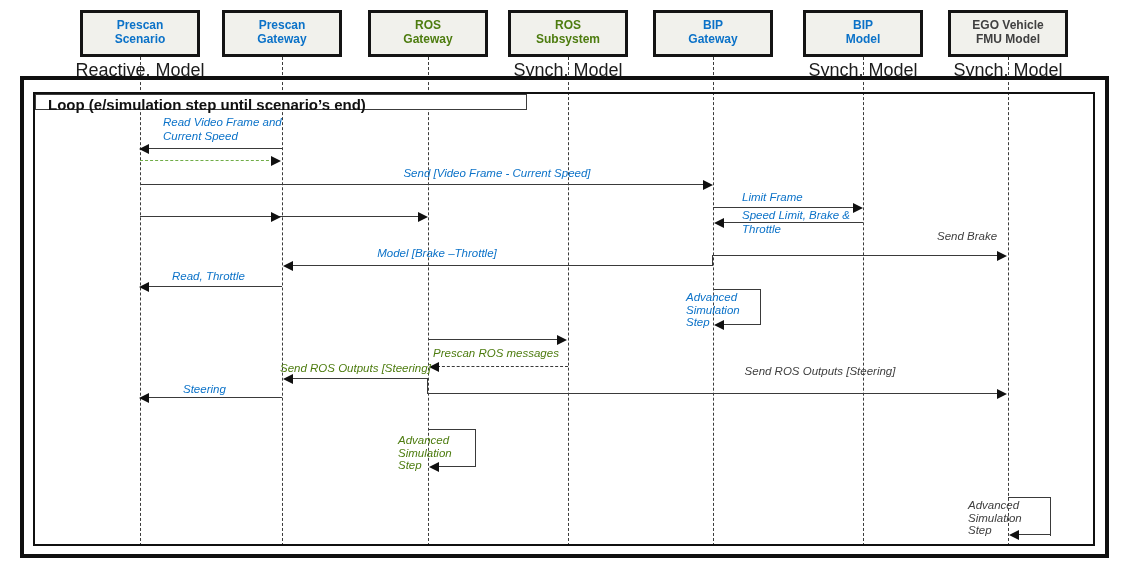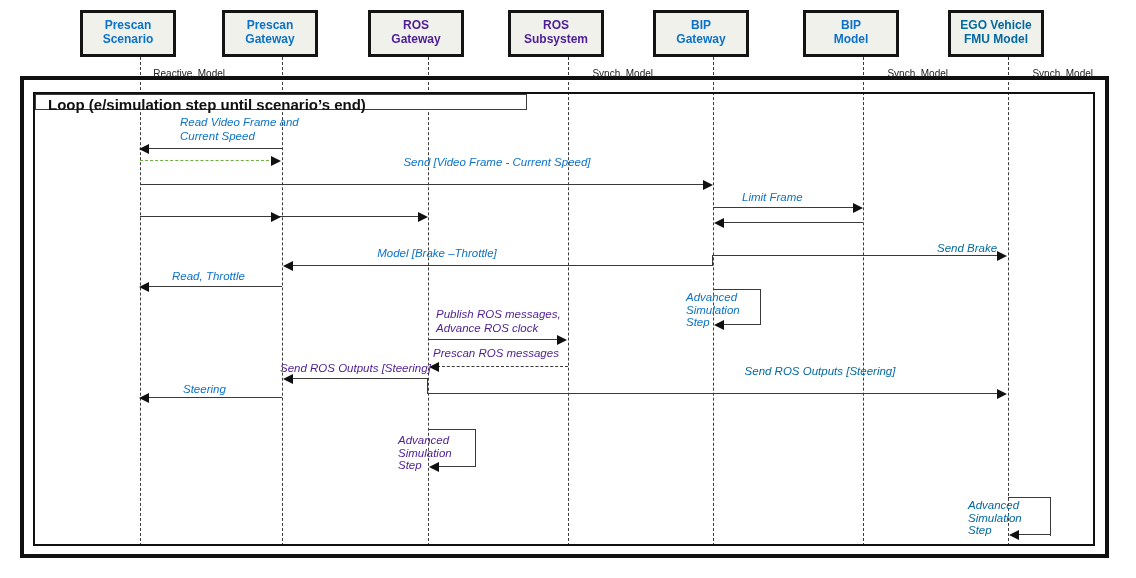--- a/index.html
+++ b/index.html
@@ -1,37 +1,37 @@
 <!DOCTYPE html>
 <html><head>
 <meta charset="utf-8">
 <style>
   *{box-sizing:border-box;margin:0;padding:0}
   html,body{background:#fff}
   body{font-family:"Liberation Sans","DejaVu Sans",sans-serif;}
   #stage{position:relative;width:1136px;height:578px;background:#fff;overflow:hidden}
   .lifeline{position:absolute;top:57px;height:489px;width:0;border-left:1.6px dashed #3c3c3c}
-  .abox{position:absolute;top:10px;width:96px;height:47px;background:#f1f1ec;border:3.5px solid #141414;
+  .abox{position:absolute;top:10px;width:120px;height:47px;background:#f1f1ec;border:3.5px solid #141414;
         text-align:center;font-weight:bold;font-size:12px;line-height:13.5px;padding-top:6px;white-space:pre-line}
-  .sublabel{position:absolute;top:68px;width:170px;text-align:right;font-size:10px;color:#1c1c1c}
+  .sublabel{position:absolute;top:60px;width:170px;text-align:center;font-size:18px;color:#1c1c1c}
   .frame{position:absolute;border:4px solid #101010}
   .loopframe{position:absolute;border:2.5px solid #101010}
   .looptitle{position:absolute;background:#fff;border:1.5px solid #3c3c3c;font-weight:bold;font-size:15px;
              color:#111;padding:1px 0 0 12px}
   .hl{position:absolute;border-top:1.6px solid #3a3a3a}
   .dash{border-top-style:dashed}
   .gdash{border-top:1.6px dashed #70AD47}
   .vl{position:absolute;border-left:1.6px solid #3a3a3a}
   .ah-l{position:absolute;width:0;height:0;border:5px solid transparent;border-left:none;border-right:10px solid #101010}
   .ah-r{position:absolute;width:0;height:0;border:5px solid transparent;border-right:none;border-left:10px solid #101010}
   .ml{position:absolute;font-style:italic;font-size:11.5px;line-height:13.5px;white-space:pre-line}
   .center{transform:translateX(-50%);text-align:center;white-space:nowrap}
   .c-blue{color:#0B72C8}
-  .c-red{color:#4c1d95}
-  .c-green{color:#0369a1}
+  .c-red{color:#4d7c0f}
+  .c-green{color:#404040}
 </style>
 </head>
 <body>
 
 <div id="stage">
 
   <div class="lifeline" style="left:140px"></div>
   <div class="lifeline" style="left:282px"></div>
   <div class="lifeline" style="left:428px"></div>
   <div class="lifeline" style="left:568px"></div>
@@ -56,66 +56,66 @@
   <div class="abox c-blue" style="left:803px">BIP
 Model</div>
   <div class="abox c-green" style="left:948px">EGO Vehicle
 FMU Model</div>
 
   <div class="sublabel" style="left:55px">Reactive. Model</div>
   <div class="sublabel" style="left:483px">Synch. Model</div>
   <div class="sublabel" style="left:778px">Synch. Model</div>
   <div class="sublabel" style="left:923px">Synch. Model</div>
 
-  <div class="ml c-blue" style="left:180px;top:116px">Read Video Frame and
+  <div class="ml c-blue" style="left:163px;top:116px">Read Video Frame and
 Current Speed</div>
   <div class="hl" style="left:145px;top:148px;width:137px"></div>
   <div class="ah-l" style="left:139px;top:144px"></div>
 
   <div class="hl gdash" style="left:140px;top:160px;width:134px"></div>
   <div class="ah-r" style="left:271px;top:156px"></div>
 
-  <div class="ml c-blue center" style="left:497px;top:156px">Send [Video Frame - Current Speed]</div>
+  <div class="ml c-blue center" style="left:497px;top:167px">Send [Video Frame - Current Speed]</div>
   <div class="hl" style="left:140px;top:184px;width:565px"></div>
   <div class="ah-r" style="left:703px;top:180px"></div>
 
   <div class="ml c-blue" style="left:742px;top:191px">Limit Frame</div>
   <div class="hl" style="left:713px;top:207px;width:142px"></div>
   <div class="ah-r" style="left:853px;top:203px"></div>
 
+  <div class="ml c-blue" style="left:742px;top:209px">Speed Limit, Brake &amp;
+Throttle</div>
   <div class="hl" style="left:723px;top:222px;width:140px"></div>
   <div class="ah-l" style="left:714px;top:218px"></div>
 
   <div class="hl" style="left:140px;top:216px;width:279px"></div>
   <div class="ah-r" style="left:271px;top:212px"></div>
   <div class="ah-r" style="left:418px;top:212px"></div>
 
-  <div class="ml c-green" style="left:937px;top:242px">Send Brake</div>
+  <div class="ml c-green" style="left:937px;top:230px">Send Brake</div>
   <div class="hl" style="left:713px;top:255px;width:285px"></div>
   <div class="ah-r" style="left:997px;top:251px"></div>
 
   <div class="ml c-blue center" style="left:437px;top:247px">Model [Brake –Throttle]</div>
   <div class="vl" style="left:712px;top:255px;height:11px"></div>
   <div class="hl" style="left:290px;top:265px;width:423px"></div>
   <div class="ah-l" style="left:283px;top:261px"></div>
 
   <div class="ml c-blue" style="left:172px;top:270px">Read, Throttle</div>
   <div class="hl" style="left:146px;top:286px;width:136px"></div>
   <div class="ah-l" style="left:139px;top:282px"></div>
 
   <div class="ml c-blue" style="left:686px;top:291px;line-height:12.5px">Advanced
 Simulation
 Step</div>
   <div class="hl" style="left:713px;top:289px;width:48px"></div>
   <div class="vl" style="left:760px;top:289px;height:36px"></div>
   <div class="hl" style="left:723px;top:324px;width:38px"></div>
   <div class="ah-l" style="left:714px;top:320px"></div>
 
-  <div class="ml c-red" style="left:436px;top:308px">Publish ROS messages,
-Advance ROS clock</div>
   <div class="hl" style="left:428px;top:339px;width:131px"></div>
   <div class="ah-r" style="left:557px;top:335px"></div>
 
   <div class="ml c-red" style="left:433px;top:347px">Prescan ROS messages</div>
   <div class="hl dash" style="left:437px;top:366px;width:131px"></div>
   <div class="ah-l" style="left:429px;top:362px"></div>
 
   <div class="ml c-red" style="left:280px;top:362px">Send ROS Outputs [Steering]</div>
   <div class="hl" style="left:290px;top:378px;width:138px"></div>
   <div class="ah-l" style="left:283px;top:374px"></div>

